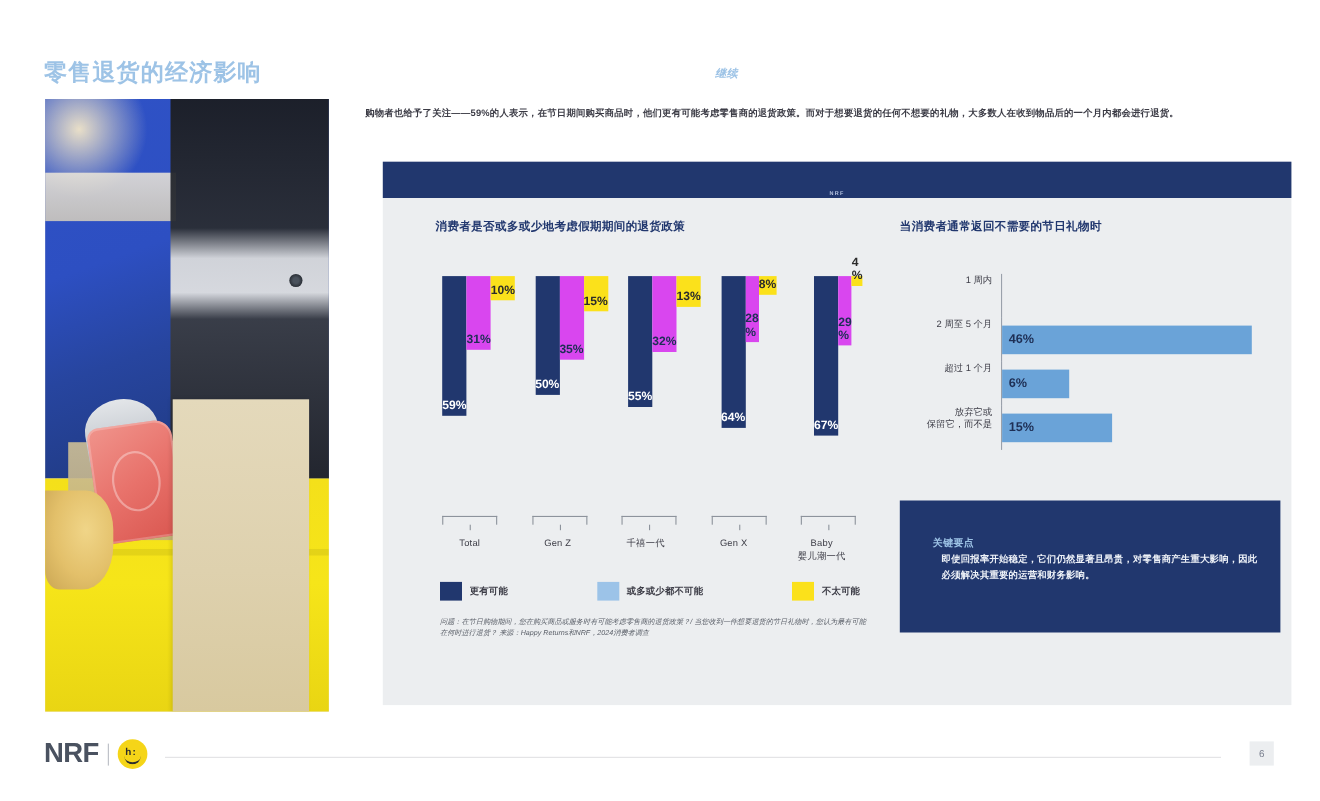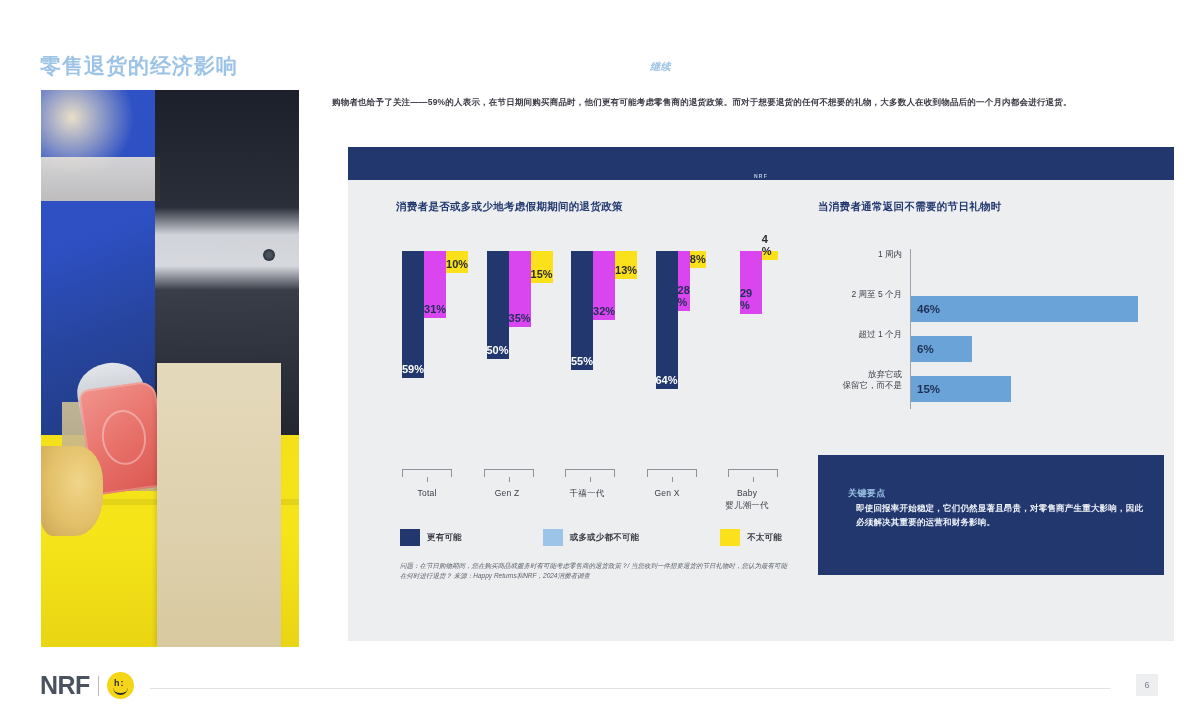--- a/index.html
+++ b/index.html
@@ -265,20 +265,21 @@
           <div class="seg s1" style="height:55%">55%</div>
           <div class="seg s2" style="height:32%">32%</div>
           <div class="seg s3" style="height:13%">13%</div>
         </div>
         <div class="bar-col">
           <div class="seg s1" style="height:64%">64%</div>
           <div class="seg s2" style="height:28%">28 %</div>
           <div class="seg s3" style="height:8%">8%</div>
         </div>
         <div class="bar-col">
+          <div class="seg s1" style="height:67%">67%</div>
           <div class="seg s2" style="height:29%">29 %</div>
           <div class="seg s3" style="height:4%">4 %</div>
         </div>
       </div>
 
       <div class="ticks">
         <div class="tick"></div>
         <div class="tick"></div>
         <div class="tick"></div>
         <div class="tick"></div>

